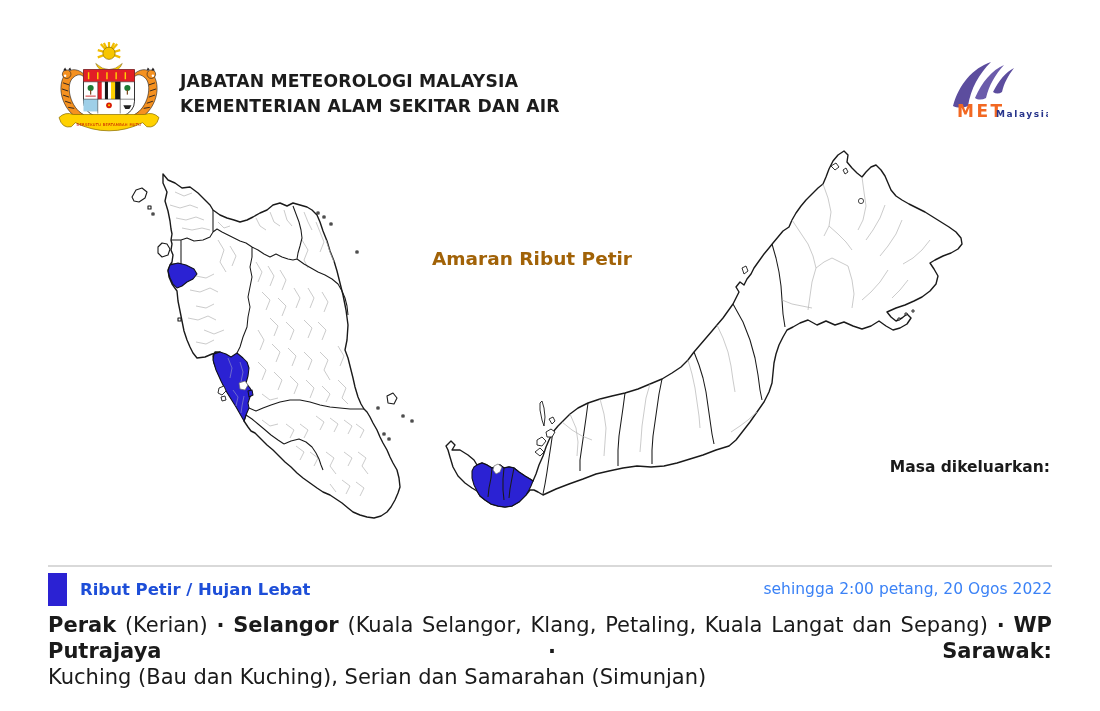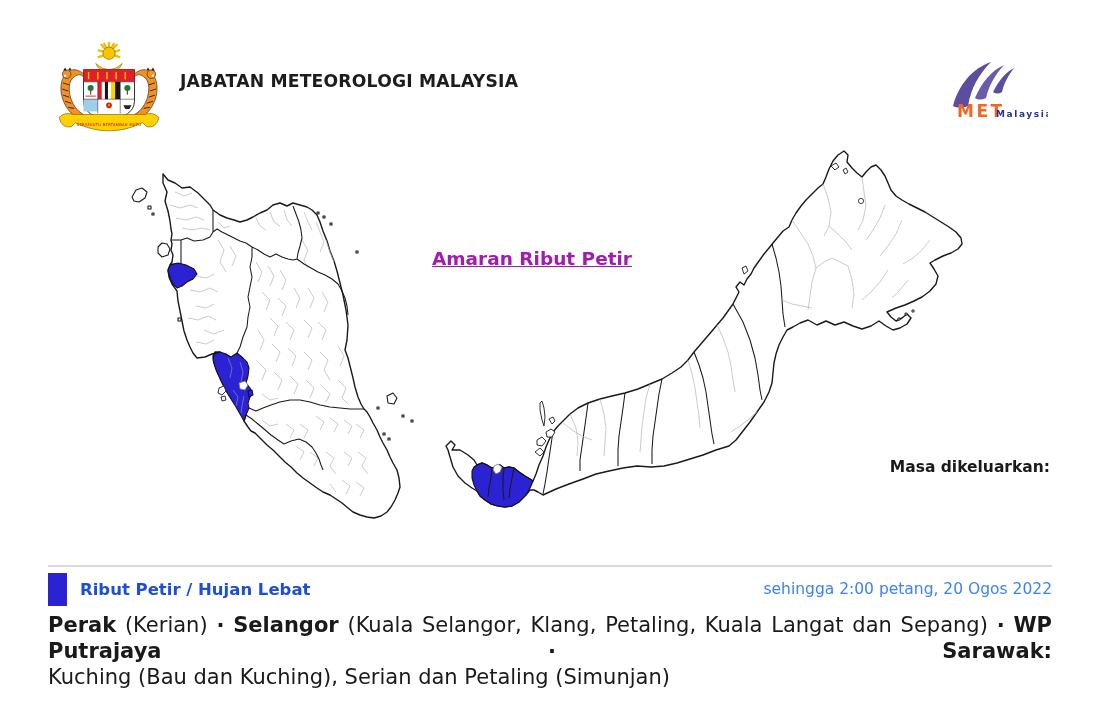--- a/index.html
+++ b/index.html
@@ -6,21 +6,21 @@
   .page{position:relative;width:1100px;height:711px;background:#fff;overflow:hidden;
         font-family:"DejaVu Sans","Liberation Sans",sans-serif;color:#1a1a1a;}
   
   .coat{position:absolute;left:52px;top:40px;width:114px;height:100px;}
   .agency{position:absolute;left:180px;top:69px;}
   .agency div{font-size:17.2px;font-weight:700;line-height:24.5px;letter-spacing:.2px;color:#1c1c1c;}
   .metlogo{position:absolute;left:933px;top:58px;width:115px;height:64px;}
   
   .pmap{position:absolute;left:120px;top:165px;width:300px;height:362px;}
   .bmap{position:absolute;left:437px;top:147px;width:530px;height:372px;}
-  .map-title{position:absolute;left:432px;top:248px;margin:0;font-size:18.5px;font-weight:700;color:#a21caf;text-decoration:underline;}
+  .map-title{position:absolute;left:432px;top:248px;margin:0;font-size:18.5px;font-weight:700;color:#a16207;}
   .issued{position:absolute;right:50px;top:455px;font-size:15.5px;line-height:25px;}
   .issued .lbl{font-weight:700;}
   
   .divider{position:absolute;left:48px;top:565px;width:1004px;height:2px;background:#d9d9d9;}
   .legend-row{position:absolute;left:48px;top:572px;width:1004px;height:34px;display:flex;align-items:center;}
   .swatch{width:19px;height:33px;background:#2b22d3;flex:0 0 auto;}
   .legend-label{margin-left:13px;font-size:16.5px;font-weight:700;color:#1d4ed8;}
   .legend-until{margin-left:auto;font-size:15.5px;font-weight:400;color:#3b82f6;}
   
   .areas{position:absolute;left:48px;top:612px;width:1004px;font-size:21px;line-height:26px;color:#1a1a1a;}
@@ -91,20 +91,21 @@
       <circle cx="55" cy="64" r="1" fill="#ffd100"></circle>
     <path d="M69,64 L77,64 75,67.5 71,67.5 Z" fill="#222"></path>
     <path d="M30,41 H80 M30,58 H80 M44,41 V58 M66,41 V58 M44,58 V72 M66,58 V72" stroke="#222" stroke-width=".5" fill="none"></path>
 
     <path d="M6,76 Q12,70 20,73 L90,73 Q98,70 104,76 Q101,87 92,85 L88,81 Q72,89 55,89 Q38,89 22,81 L18,85 Q9,87 6,76 Z" fill="#ffd100" stroke="#8a6d00" stroke-width=".7"></path>
     <text x="55" y="84" text-anchor="middle" font-size="3.6" letter-spacing=".3" fill="#c00000">BERSEKUTU BERTAMBAH MUTU</text>
   </svg>
 
   <div class="agency">
     <div>JABATAN METEOROLOGI MALAYSIA</div>
+    <div>KEMENTERIAN ALAM SEKITAR DAN AIR</div>
   </div>
 
   <svg class="metlogo" viewBox="0 0 115 64" aria-hidden="true">
     <g>
       <path d="M20,48 C26,26 40,10 58,4 C46,16 38,30 35,48 C30,50 24,50 20,48 Z" fill="#5c4d9e"></path>
       <path d="M42,40 C49,24 59,12 71,7 C62,17 56,27 53,40 C49,42 45,42 42,40 Z" fill="#6b5cab"></path>
       <path d="M60,34 C66,22 73,14 81,10 C75,18 71,25 69,34 C66,36 63,36 60,34 Z" fill="#5c4d9e"></path>
     </g>
     <text x="24" y="59" font-size="17" font-weight="700" letter-spacing="2.5" fill="#f26822">MET</text>
     <text x="63" y="59" font-size="9" font-weight="700" letter-spacing="1.6" fill="#27348b">Malaysia</text>
@@ -221,16 +222,16 @@
 
   <div class="divider"></div>
   <div class="legend-row">
     <span class="swatch" style="background: rgb(43, 34, 211);"></span>
     <span class="legend-label">Ribut Petir / Hujan Lebat</span>
     <span class="legend-until">sehingga 2:00 petang, 20 Ogos 2022</span>
   </div>
 
   <div class="areas">
     <div class="l1"><span style="font-weight: 700;">Perak</span><span> (Kerian) </span><span style="font-weight: 700;">·</span><span> </span><span style="font-weight: 700;">Selangor</span><span> (Kuala Selangor, Klang, Petaling, Kuala Langat dan Sepang) </span><span style="font-weight: 700;">·</span><span> </span><span style="font-weight: 700;">WP Putrajaya</span><span> </span><span style="font-weight: 700;">·</span><span> </span><span style="font-weight: 700;">Sarawak:</span></div>
-    <div class="l2">Kuching (Bau dan Kuching), Serian dan Petaling (Simunjan)</div>
+    <div class="l2">Kuching (Bau dan Kuching), Serian dan Samarahan (Simunjan)</div>
   </div>
 
 </div>
 
 </body></html>

